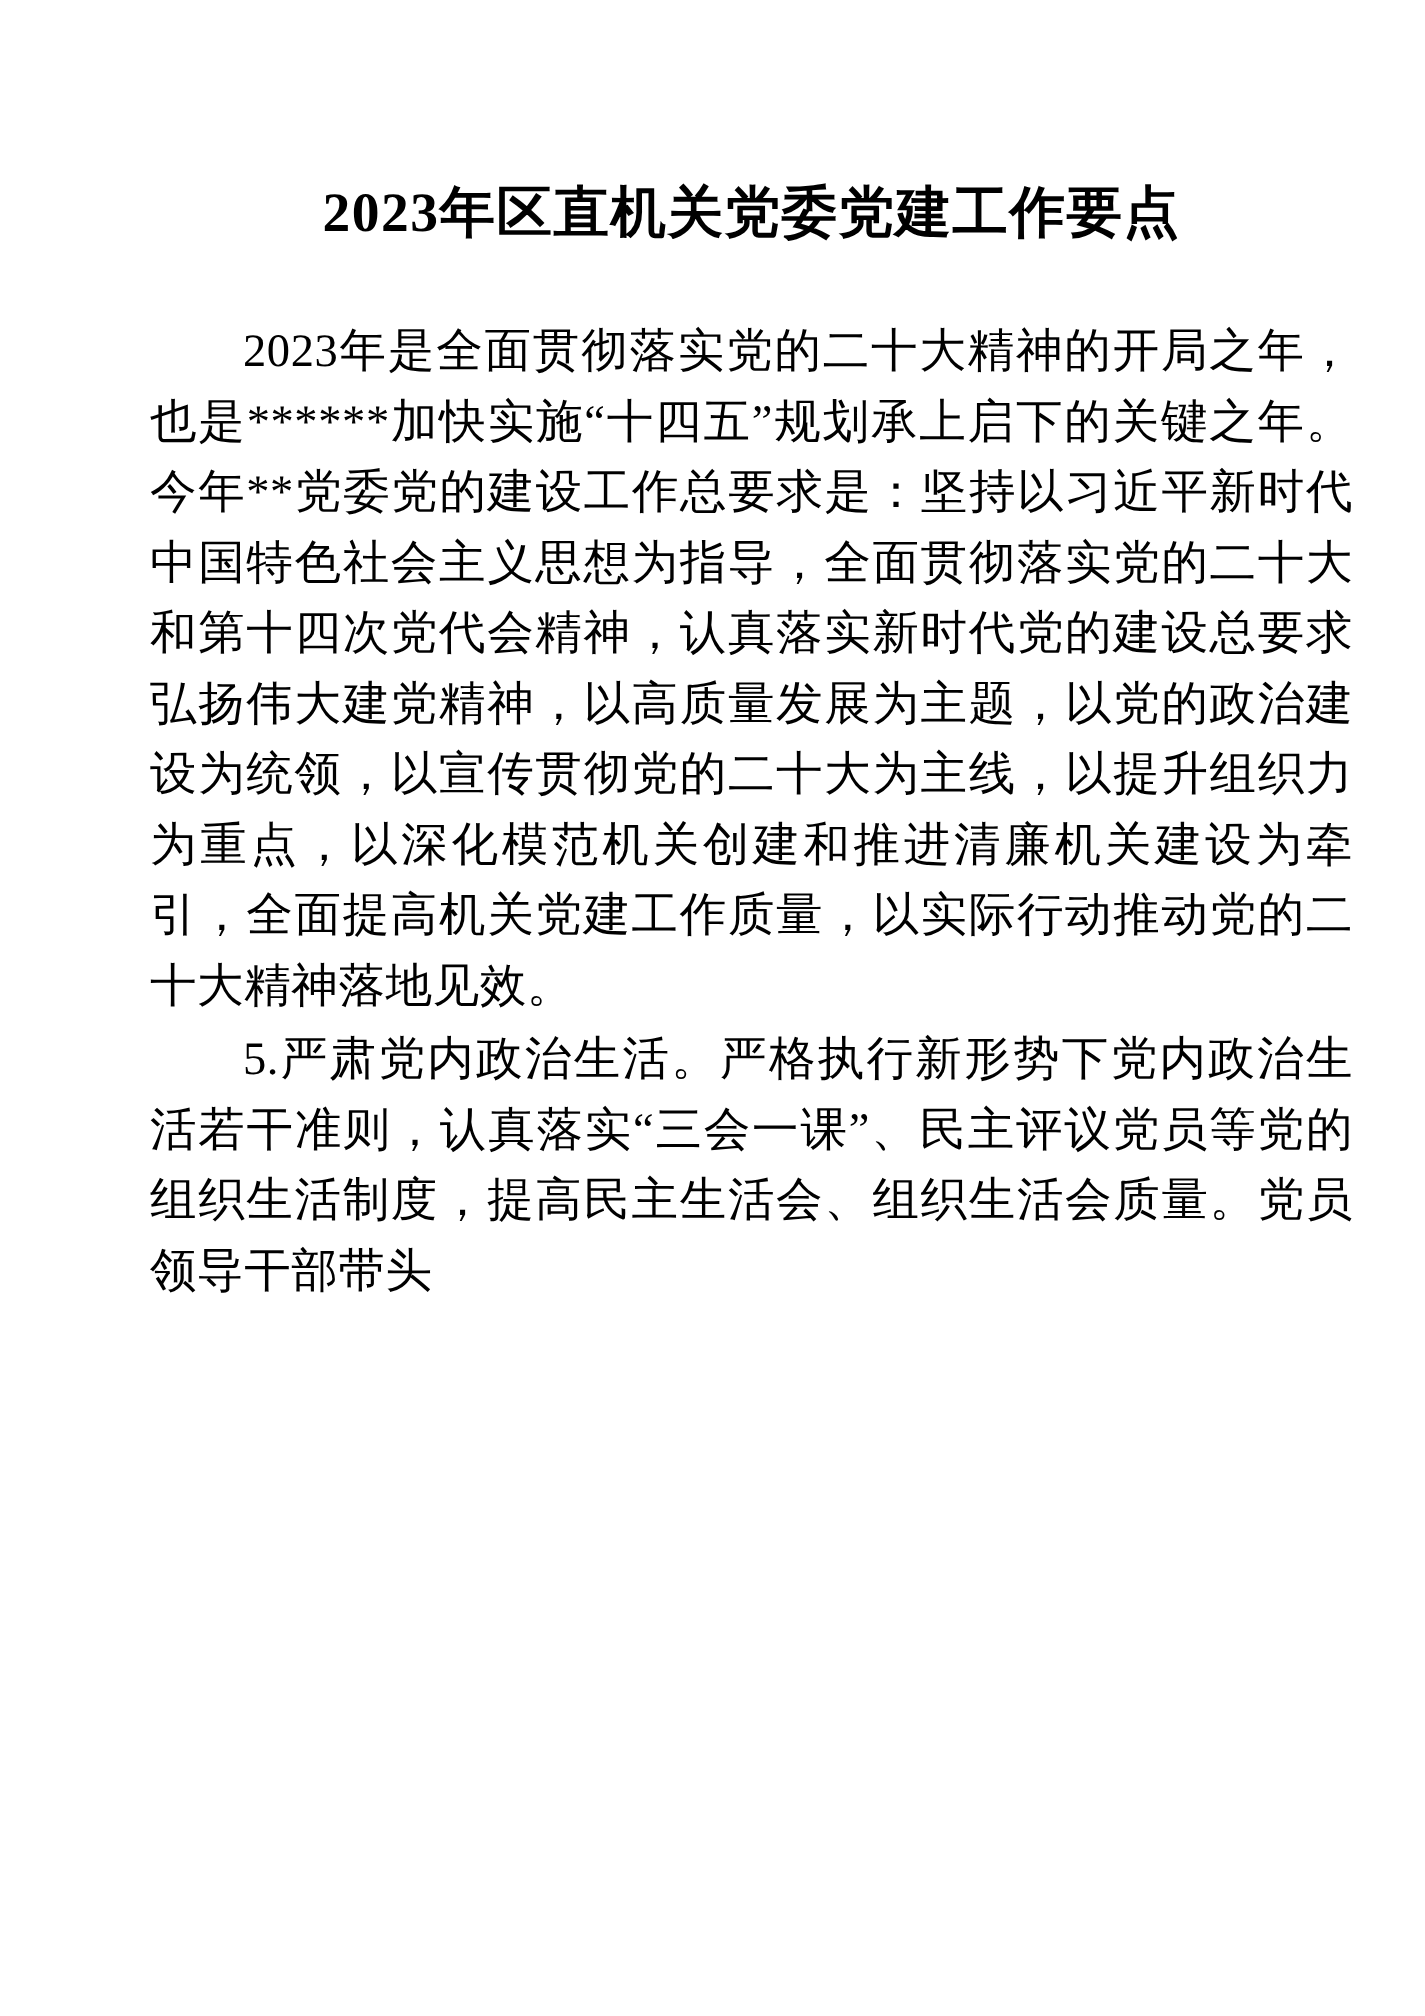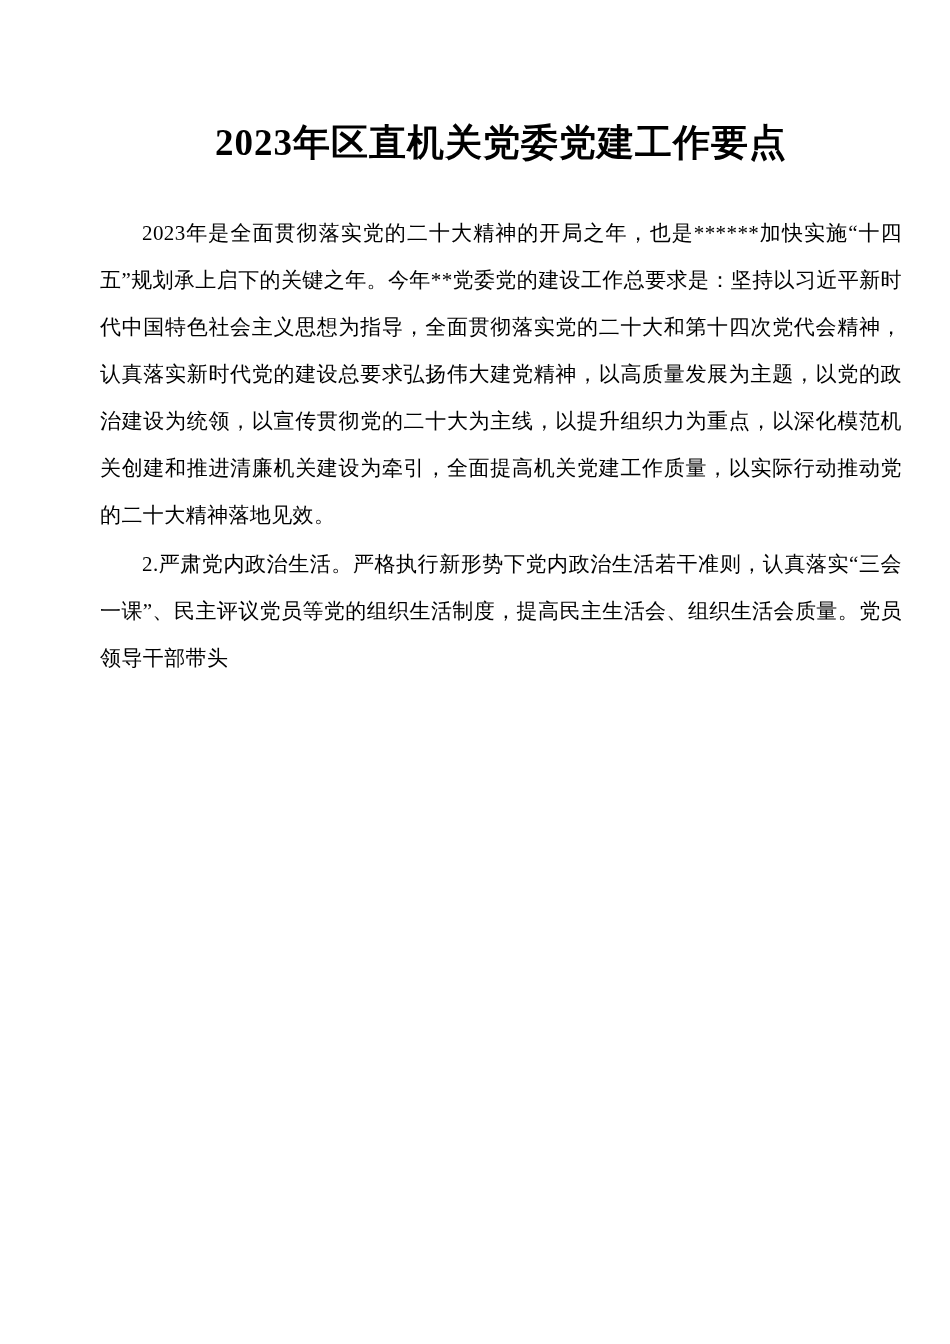--- a/index.html
+++ b/index.html
@@ -24,21 +24,21 @@
   .doc-title {
     font-family: "Liberation Serif", "DejaVu Serif", serif;
     font-size: 37px;
     font-weight: bold;
     text-align: center;
     letter-spacing: 1px;
     line-height: 1.35;
     margin: 0 0 42px 0;
   }
   .para {
-    font-size: 21px;
+    font-size: 31px;
     line-height: 47px;
     text-align: justify;
     text-justify: inter-ideograph;
     margin: 0 0 2px 0;
     text-indent: 2em;
     letter-spacing: 0.4px;
   }
   .heading {
     font-size: 25.5px;
     line-height: 47px;
@@ -51,14 +51,14 @@
 </head>
 <body>
 
 <div class="page">
   <h1 class="doc-title">2023年区直机关党委党建工作要点</h1>
 
   <p class="para">2023年是全面贯彻落实党的二十大精神的开局之年，也是******加快实施“十四五”规划承上启下的关键之年。今年**党委党的建设工作总要求是：坚持以习近平新时代中国特色社会主义思想为指导，全面贯彻落实党的二十大和第十四次党代会精神，认真落实新时代党的建设总要求弘扬伟大建党精神，以高质量发展为主题，以党的政治建设为统领，以宣传贯彻党的二十大为主线，以提升组织力为重点，以深化模范机关创建和推进清廉机关建设为牵引，全面提高机关党建工作质量，以实际行动推动党的二十大精神落地见效。</p>
 
 
 
-  <p class="para">2.严肃党内政治生活。严格执行新形势下党内政治生活若干准则，认真落实“三会一课”、民主评议党员等党的组织生活制度，提高民主生活会、组织生活会质量。党员领导干部带头</p>
+  <p class="para">5.严肃党内政治生活。严格执行新形势下党内政治生活若干准则，认真落实“三会一课”、民主评议党员等党的组织生活制度，提高民主生活会、组织生活会质量。党员领导干部带头</p>
 </div>
 
 </body></html>

